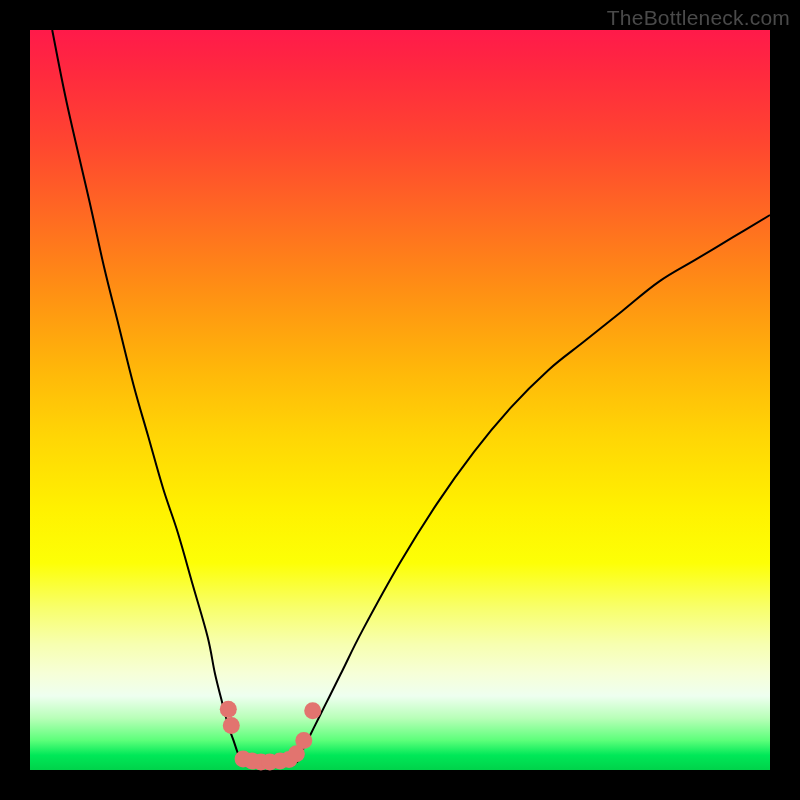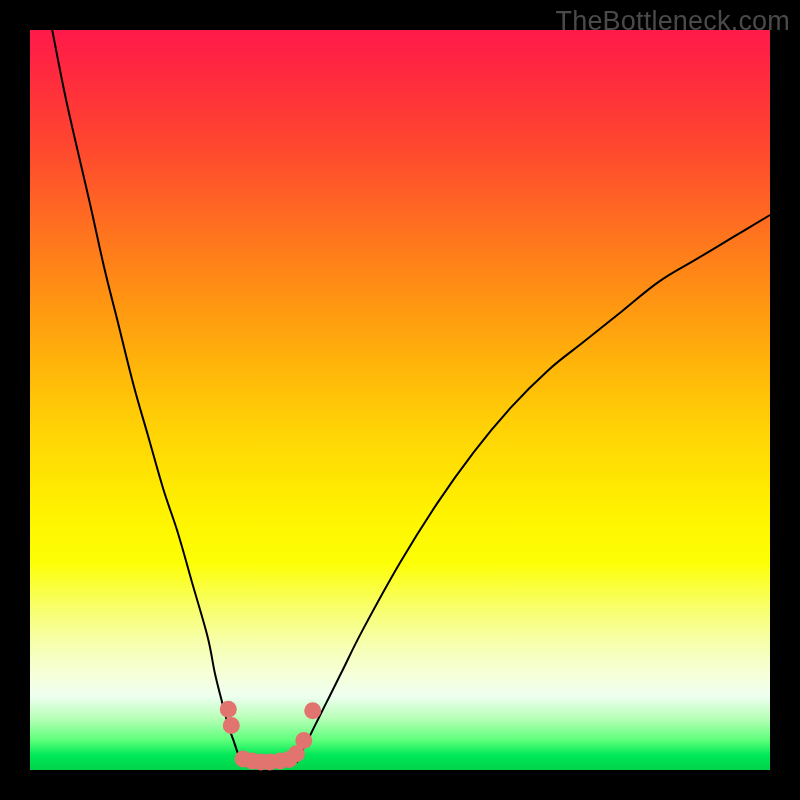--- a/index.html
+++ b/index.html
@@ -34,21 +34,21 @@
       #b8ffb8 93%,
       #5cff7a 96%,
       #00e858 98%,
       #00d24a 100%
     );
   }
   .watermark {
     position: absolute;
     top: 6px;
     right: 10px;
-    font-size: 27px;
+    font-size: 21px;
     font-weight: 500;
     color: #4a4a4a;
     letter-spacing: 0.2px;
     z-index: 10;
   }
   svg.curve-layer {
     position: absolute;
     left: 0;
     top: 0;
     width: 740px;

